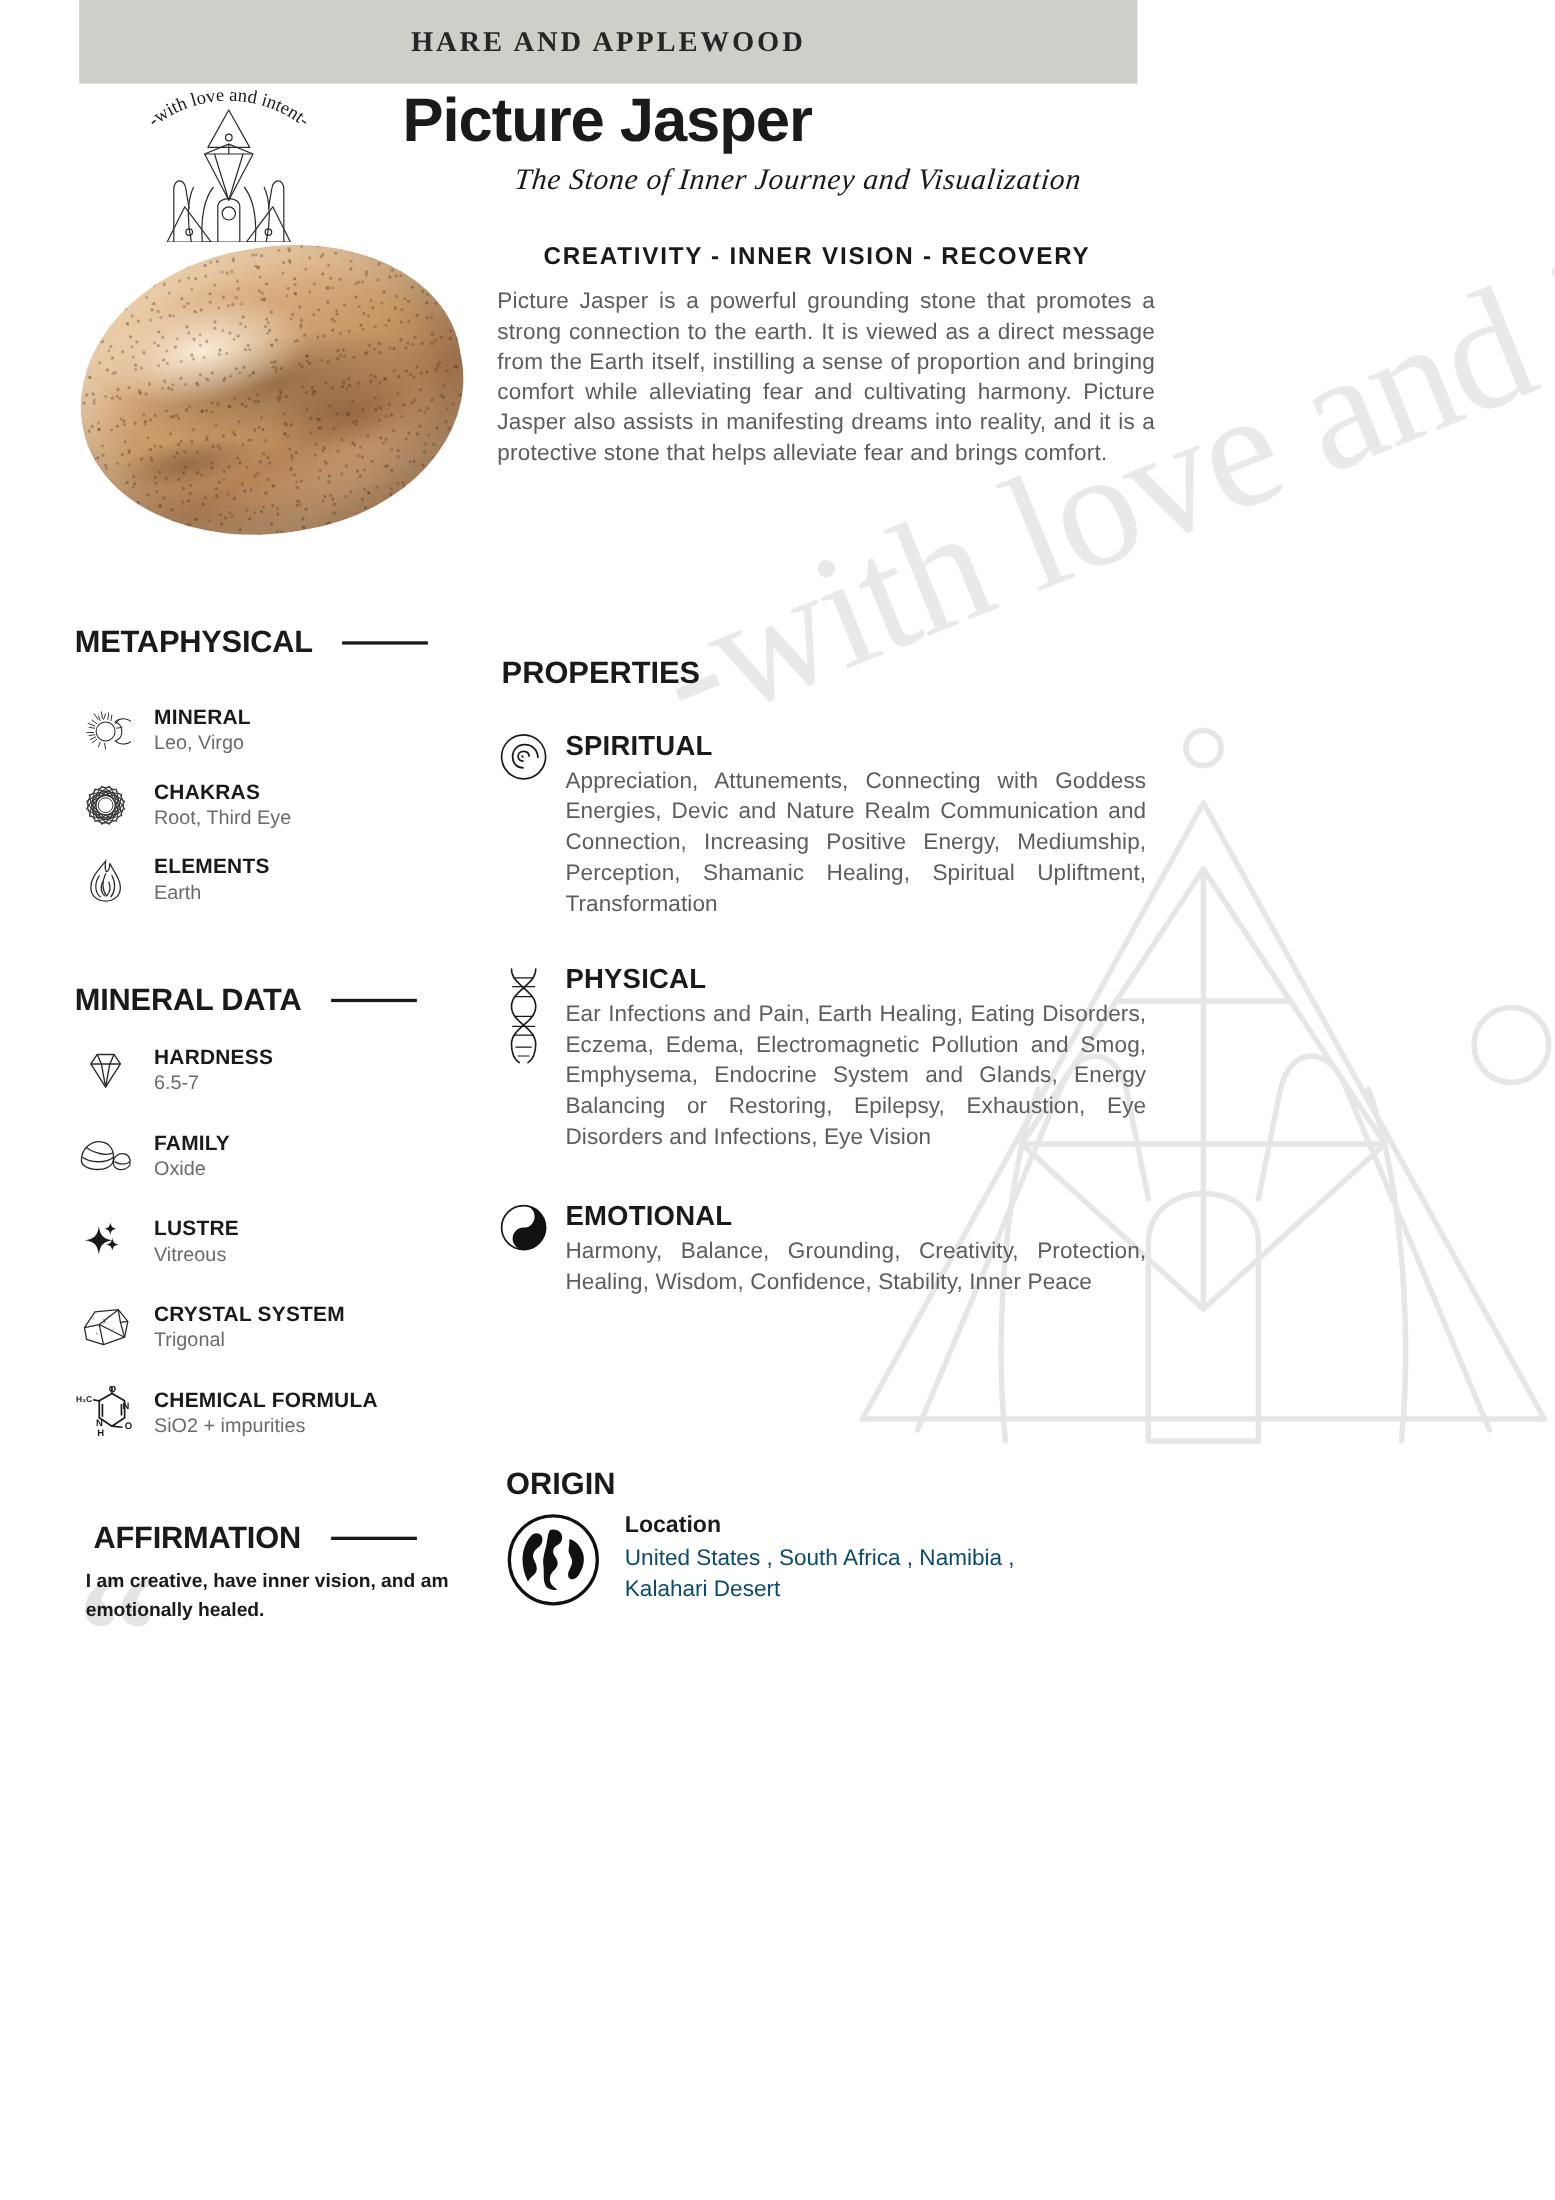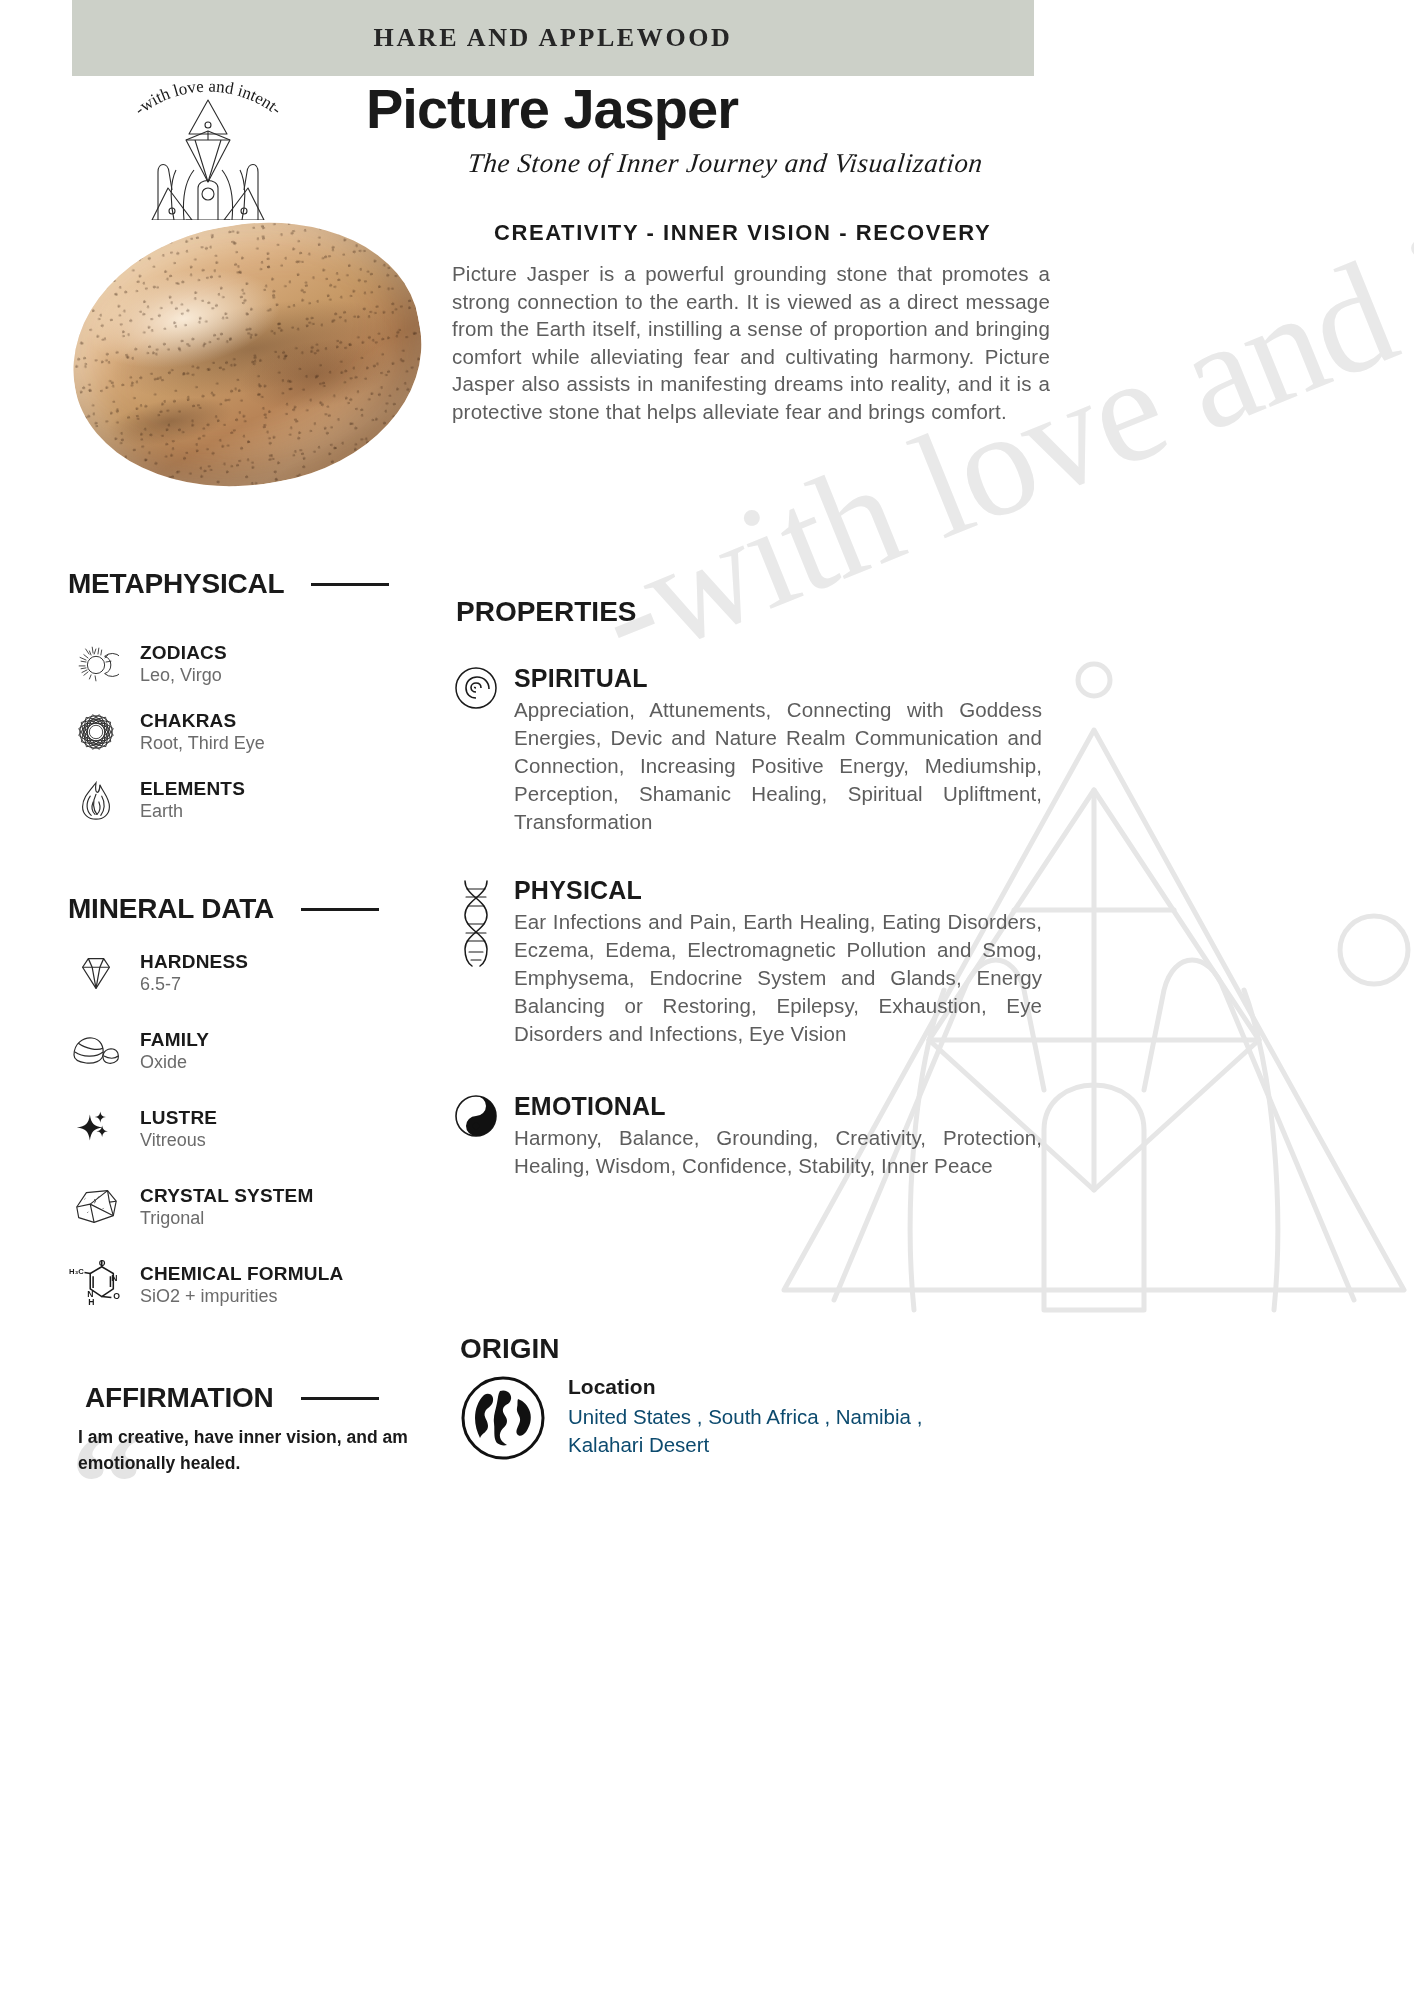--- a/index.html
+++ b/index.html
@@ -325,21 +325,21 @@
           <svg viewBox="0 0 48 48" width="46" height="46" fill="none" stroke="#2b2b2b" stroke-width="1">
             <circle cx="24" cy="25" r="9"></circle>
             <path d="M33 16 A12 12 0 1 1 33 34 A9.5 9.5 0 0 0 33 16Z" fill="#fff"></path>
             <g stroke-width=".9">
               <path d="M24 8 L22 14 M30 9 L29 15 M17 10 L19 15 M11 14 L16 18 M37 14 L33 18 M8 21 L14 22 M40 21 L34 22 M8 29 L14 28 M11 36 L16 32 M17 40 L19 35 M24 42 L23 36"></path>
               <path d="M20 6 L21 13 M27 7 L26 14 M13 8 L17 14 M7 17 L14 20 M6 26 L13 26 M9 33 L15 30"></path>
             </g>
           </svg>
         </span>
         <span class="txt">
-          <span class="k">ZODIACS</span>
+          <span class="k">MINERAL</span>
           <span class="v">Leo, Virgo</span>
         </span>
       </div>
 
       <div class="attr">
         <span class="ico">
           <svg viewBox="0 0 48 48" width="46" height="46" fill="none" stroke="#2b2b2b" stroke-width=".9">
             <circle cx="24" cy="24" r="7"></circle>
             <g>
               <circle cx="24" cy="24" r="12"></circle>

